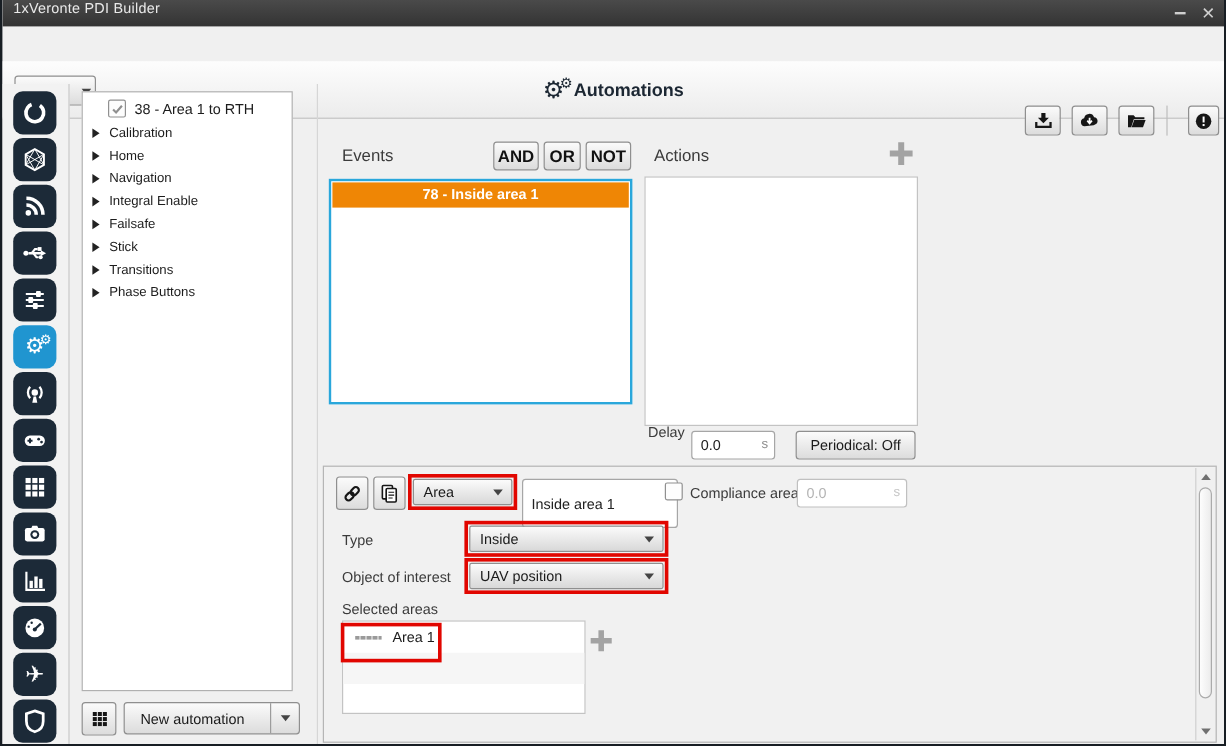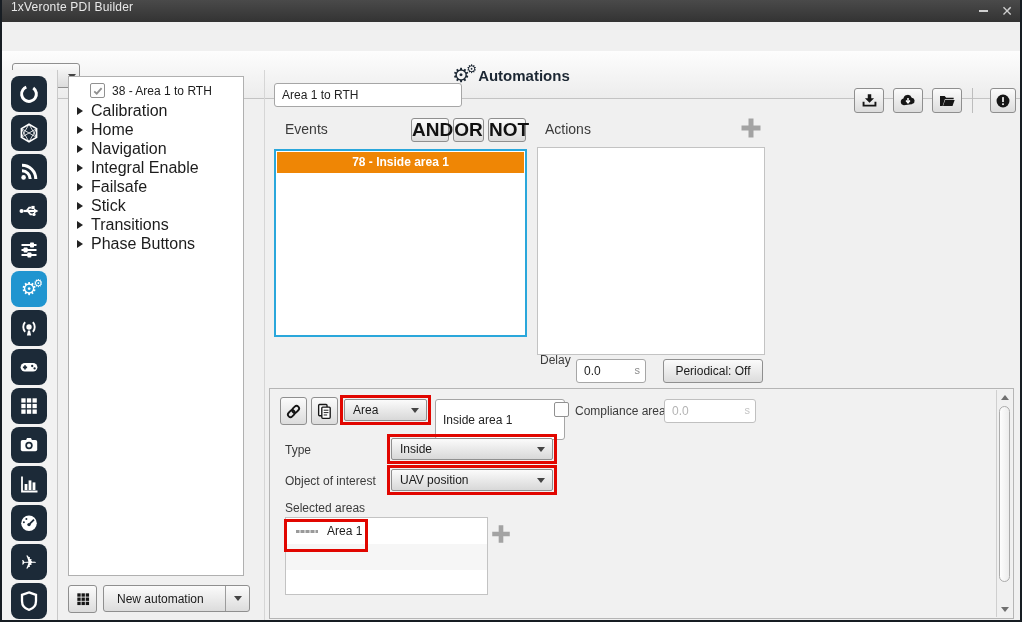--- a/index.html
+++ b/index.html
@@ -45,35 +45,35 @@
   .vline { position:absolute; left:262px; top:70px; bottom:0; width:1px; background:#d6d6d6; }
   .tree-panel { position:absolute; left:66px; top:76px; width:176px; height:500px; background:#fff; border:1px solid #b0b0b0; }
   .tree-root { position:absolute; left:0; top:4px; height:19px; display:flex; align-items:center; cursor:pointer; }
   .checkbox { position:absolute; width:15px; height:15px; background:#fdfdfd; border:1px solid #909090; border-radius:2px;
               display:flex; align-items:center; justify-content:center; cursor:pointer; }
   .tree-root .checkbox { position:static; margin-left:21px; }
   .tree-root-label { font-size:12px; color:#1c1c1c; margin-left:7px; white-space:nowrap; }
   .tree-row { position:absolute; left:0; height:19px; display:flex; align-items:center; cursor:pointer; }
   .tri { width:0; height:0; border-top:4px solid transparent; border-bottom:4px solid transparent;
          border-left:6px solid #222; margin-left:8px; }
-  .tree-row-label { font-size:16px; color:#1c1c1c; margin-left:8px; white-space:nowrap; }
+  .tree-row-label { font-size:11px; color:#1c1c1c; margin-left:8px; white-space:nowrap; }
 
   .grid-btn { position:absolute; left:66px; top:585px; width:29px; height:28px; display:flex; align-items:center; justify-content:center; }
   .split-btn { position:absolute; left:101px; top:585px; width:147px; height:27px; background:linear-gradient(#fbfbfb,#dcdcdc);
                border:1px solid #8f8f8f; border-radius:3px; display:flex; align-items:center; cursor:pointer; }
   .split-label { flex:1; font-size:12px; color:#1a1a1a; padding-left:13px; }
   .split-arrow { width:24px; height:100%; border-left:1px solid #9c9c9c; display:flex; align-items:center; justify-content:center; }
   .split-arrow .caret { margin-left:0; }
 
   
   .name-input { position:absolute; left:272px; top:83px; width:188px; height:24px; border:1px solid #a6a6a6;
                 border-radius:3px; padding-left:7px; font-size:12px; color:#222; background:#fff; }
   .lbl { position:absolute; font-size:12px; color:#3b3b3b; white-space:nowrap; }
   .lbl.big { font-size:14px; color:#3b3b3b; }
-  .logic-btn { position:absolute; top:118px; height:24px; font-weight:bold; font-size:19px; color:#111; }
+  .logic-btn { position:absolute; top:118px; height:24px; font-weight:bold; font-size:14px; color:#111; }
   .plus { position:absolute; cursor:pointer; }
   .events-list { position:absolute; left:272px; top:149px; width:253px; height:188px; background:#fff; border:2px solid #2aa7db; }
   .event-item { margin:1px; height:21px; background:#ef8605; color:#fff; font-size:12px; font-weight:bold;
                 text-align:center; line-height:21px; cursor:pointer; }
   .actions-list { position:absolute; left:535px; top:147px; width:228px; height:208px; background:#fff; border:1px solid #c3c3c3; }
 
   .input-wrap { position:absolute; height:24px; }
   .input-wrap input { width:100%; height:100%; border:1px solid #a6a6a6; border-radius:3px; padding:0 16px 0 7px;
                       font-size:12px; color:#222; background:#fff; }
   .input-wrap .unit { position:absolute; right:6px; top:5px; font-size:11px; color:#8a8a8a; pointer-events:none; }
@@ -331,21 +331,20 @@
       </g>
     </svg>
   </button>
   <div class="split-btn">
     <span class="split-label">New automation</span>
     <span class="split-arrow">
         <span class="caret"></span>
       </span>
   </div>
 
-  <input class="name-input" value="Area 1 to RTH" style="">
   <span class="lbl big" style="left:283px; top:121px">Events</span>
   <button class="btn logic-btn" style="left:409px; width:38px">AND</button>
   <button class="btn logic-btn" style="left:451px; width:31px">OR</button>
   <button class="btn logic-btn" style="left:486px; width:38px">NOT</button>
   <span class="lbl big" style="left:543px; top:121px">Actions</span>
   <span class="plus" style="left:736px; top:115px">
     <svg width="26" height="26" viewBox="0 0 26 26">
       <path d="M10.5 3.5 h5 v7 h7 v5 h-7 v7 h-5 v-7 h-7 v-5 h7 z" fill="#a3a3a3"></path>
     </svg>
   </span>

